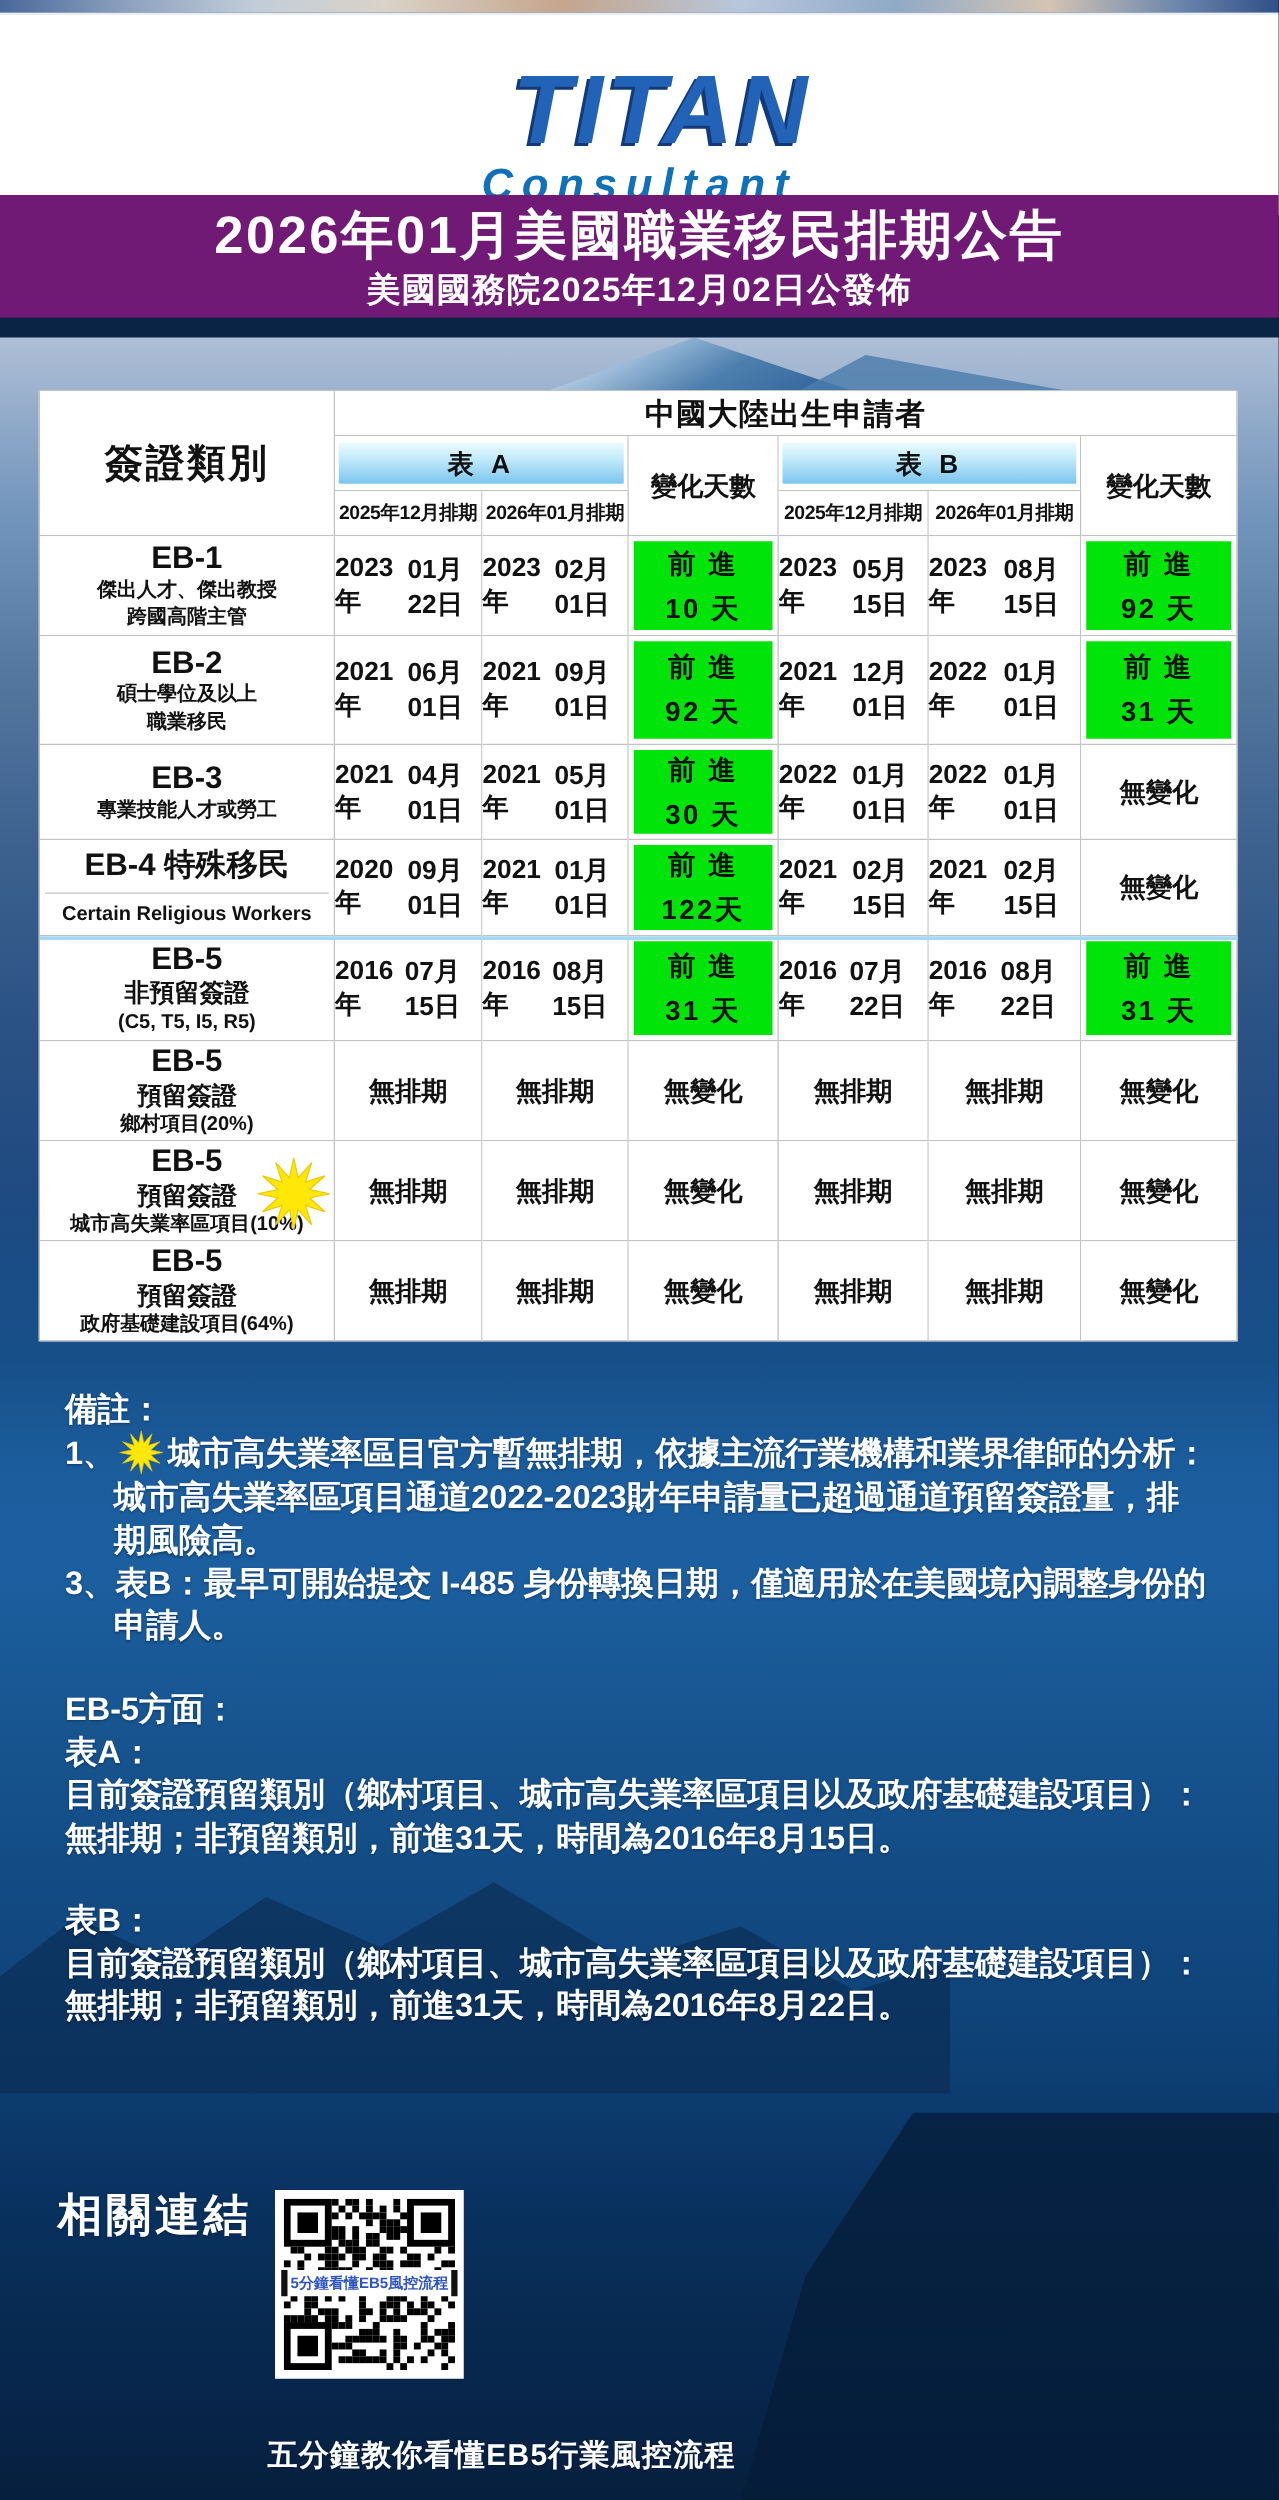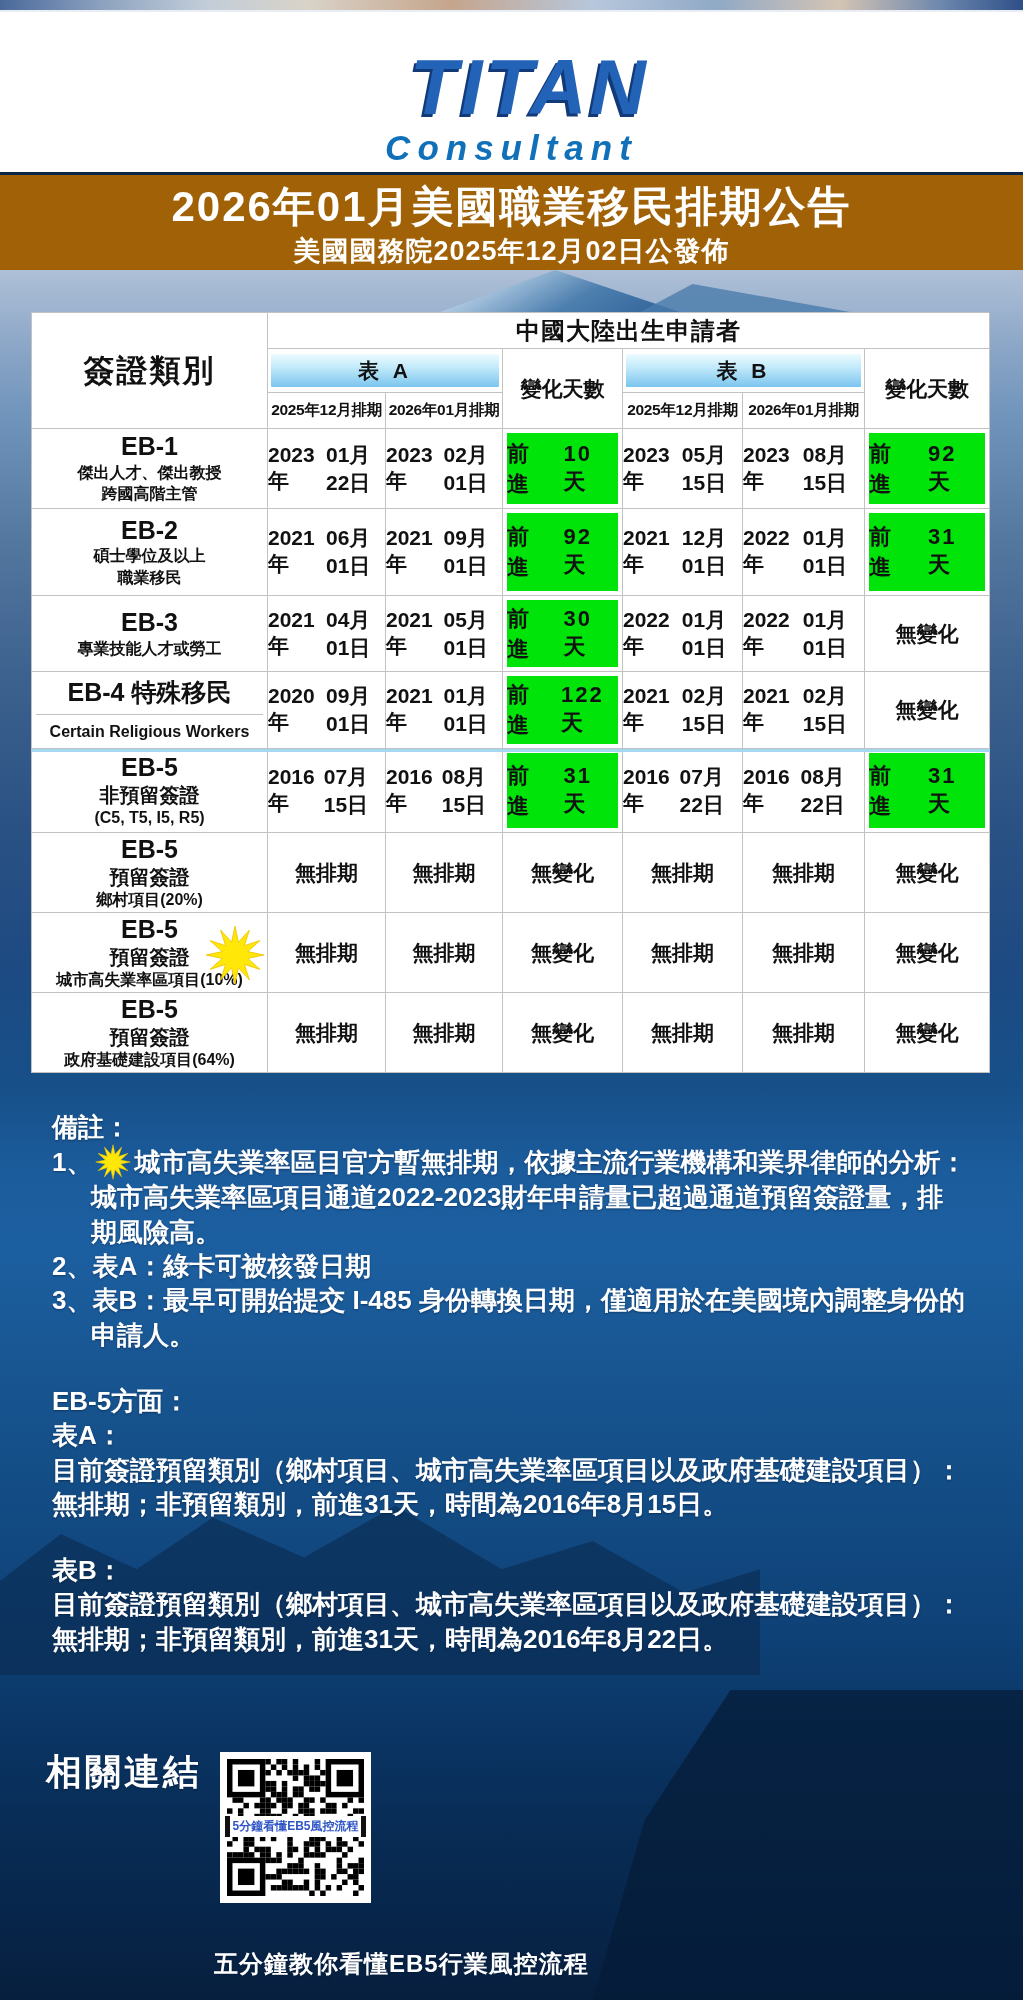--- a/index.html
+++ b/index.html
@@ -12,21 +12,21 @@
     background:linear-gradient(90deg,#49689a 0%,#8da2bf 10%,#c2cdd9 20%,#d9d3c9 30%,#c5a58c 44%,#b7c7dc 58%,#90a9c6 70%,#d4c4b4 82%,#6d87ad 92%,#2e4f88 100%);
     border-bottom:2px solid #e9eef5;}
   .logo-zone{position:absolute;left:0;top:12px;width:1023px;height:160px;background:#ffffff;}
   .titan{position:absolute;left:0;top:30px;width:100%;text-align:center;
     font-size:78px;font-style:italic;font-weight:bold;letter-spacing:3px;
     color:#2263b8;text-shadow:-3px 3px 0 #123a78;padding-left:36px;}
   .consultant{position:absolute;left:0;top:116px;width:100%;text-align:center;
     font-size:35px;font-style:italic;font-weight:bold;letter-spacing:7px;color:#1171b8;}
 
   
-  .banner{position:absolute;left:0;top:175px;width:1023px;height:98px;background:#a16207;}
+  .banner{position:absolute;left:0;top:156px;width:1023px;height:98px;background:#701a75;}
   .banner-title{position:absolute;left:0;top:4px;width:100%;text-align:center;
     color:#fff;font-size:42px;letter-spacing:2px;}
   .banner-sub{position:absolute;left:0;top:58px;width:100%;text-align:center;
     color:#fff;font-size:27px;letter-spacing:1px;}
 
   
   .photo-bg{position:absolute;left:0;top:270px;width:1023px;height:1730px;
     background:linear-gradient(180deg,
       #aebfd6 0px,#9db3cf 40px,#8aa5c6 80px,#6f93bb 150px,#54779f 270px,
       #3c618e 410px,#2a5184 560px,#1d4a82 700px,#175089 820px,#1b5c9c 900px,
@@ -69,21 +69,21 @@
   .blue-sep{position:absolute;left:0;top:436px;width:958px;height:3px;background:#a5d9f1;z-index:3;}
 
   .cat{flex-direction:column;gap:3px;position:relative;padding:2px 4px;}
   .cat-lines{display:flex;flex-direction:column;align-items:center;gap:3px;width:100%;}
   .cat-main{font-size:25px;line-height:1.1;}
   .cat-mid{font-size:20px;line-height:1.1;}
   .cat-small{font-size:16px;line-height:1.15;}
   .cat-divider{width:100%;height:1px;background:#c2c2c2;margin:5px 0;}
   .val{flex-direction:row;gap:9px;font-size:21px;}
   .chg{position:relative;}
-  .chg-box{display:flex;flex-direction:row;align-items:center;justify-content:center;gap:6px;}
+  .chg-box{display:flex;flex-direction:column;align-items:center;justify-content:center;gap:6px;}
   .chg-box.green{position:absolute;inset:4px;background:#00e40a;font-size:22px;letter-spacing:2px;}
   .chg-box.plain{width:100%;height:100%;font-size:21px;}
   .star-burst{position:absolute;right:2px;top:12px;width:60px;height:60px;}
   .star-burst svg,.star-inline svg{width:100%;height:100%;display:block;}
 
   
   .notes{position:absolute;left:52px;top:1110px;width:916px;color:#ffffff;
     font-size:26px;line-height:1.32;text-shadow:0 1px 2px rgba(0,20,50,.45);}
   .notes p{margin:0;}
   .note-item{padding-left:39px;text-indent:-39px;}
@@ -407,21 +407,20 @@
           <span>無變化</span>
         </div>
       </div>
     </div>
 
   <div class="notes">
     <p>備註：</p>
     <p class="note-item"><span>1、</span><span class="star-inline"><svg viewBox="0 0 100 100" xmlns="http://www.w3.org/2000/svg">
             <polygon points="50,2 55.7,28.8 74,8.4 65.6,34.4 91.6,26 71.2,44.3 98,50 71.2,55.7 91.6,74 65.6,65.6 74,91.6 55.7,71.2 50,98 44.3,71.2 26,91.6 34.4,65.6 8.4,74 28.8,55.7 2,50 28.8,44.3 8.4,26 34.4,34.4 26,8.4 44.3,28.8" fill="#ffe808" stroke="#f0c400" stroke-width="1.5"></polygon>
           </svg></span><span>城市高失業率區目官方暫無排期，依據主流行業機構和業界律師的分析：城市高失業率區項目通道2022-2023財年申請量已超過通道預留簽證量，排期風險高。</span></p>
-    <p class="note-item">2、表A：綠卡可被核發日期</p>
     <p class="note-item">3、表B：最早可開始提交 I-485 身份轉換日期，僅適用於在美國境內調整身份的申請人。</p>
     <div class="gap"></div>
     <p>EB-5方面：</p>
     <p>表A：</p>
     <p>目前簽證預留類別（鄉村項目、城市高失業率區項目以及政府基礎建設項目）：無排期；非預留類別，前進31天，時間為2016年8月15日。</p>
     <div class="gap"></div>
     <p>表B：</p>
     <p>目前簽證預留類別（鄉村項目、城市高失業率區項目以及政府基礎建設項目）：無排期；非預留類別，前進31天，時間為2016年8月22日。</p>
   </div>
 

